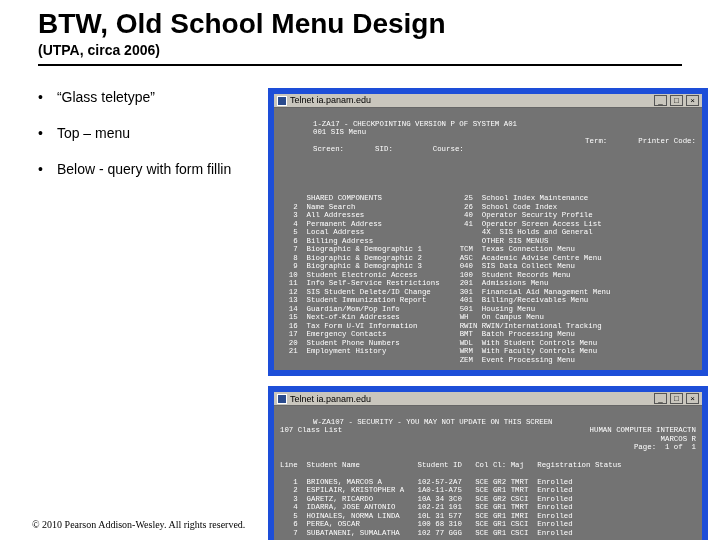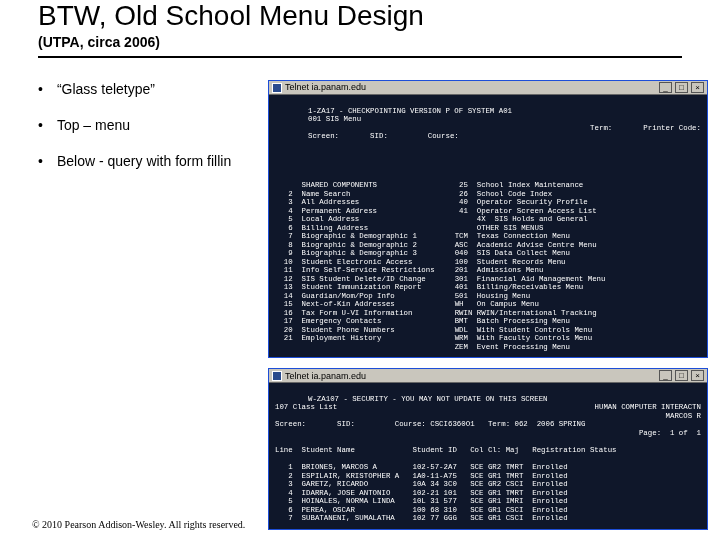--- a/index.html
+++ b/index.html
@@ -1,33 +1,33 @@
 <!DOCTYPE html>
 <html><head>
 <meta charset="utf-8">
 <style>
   * { margin:0; padding:0; box-sizing:border-box; }
   body {
     width:720px; height:540px;
     font-family: Arial, Helvetica, sans-serif;
     background:#fff; color:#000; position:relative;
   }
-  .title { font-size:28px; font-weight:normal; padding:0 0 2px 38px; }
+  .title { font-size:28px; font-weight:bold; padding:8px 0 2px 38px; }
   .subtitle { font-size:14px; font-weight:bold; padding:0 17px 0 38px; }
   .hr { height:2px; background:#000; margin:6px 38px 0 38px; }
   .content { display:flex; padding:22px 12px 0 38px; }
   .bullets { width:230px; font-size:14px; line-height:1.3; }
   .bullets li { list-style:none; margin-bottom:18px; display:flex; }
   .bullets li::before { content:"•"; margin-right:14px; }
   .screens { flex:1; display:flex; flex-direction:column; gap:10px; }
   .telwin {
-    background:#0f172a; color:#fff;
+    background:#737373; color:#fff;
     font-family: "Courier New", monospace;
     font-size:7.4px; line-height:1.15;
-    border:1px solid #1d4ed8; position:relative;
+    border:6px solid #1d4ed8; position:relative;
   }
   .titlebar {
     background:#c9c6bd; color:#000;
     font-size:9px; padding:1px 3px;
     display:flex; align-items:center; gap:3px;
     font-family: Tahoma, Arial, sans-serif;
     border-bottom:1px solid #666;
   }
   .titlebar .icon { width:10px; height:10px; background:#2a4b8d; display:inline-block; border:1px solid #fff; }
   .titlebar .spacer { flex:1; }
@@ -124,21 +124,20 @@
         <span>Telnet ia.panam.edu</span>
         <span class="spacer"></span>
         <span class="winbtn">_</span>
         <span class="winbtn">□</span>
         <span class="winbtn">×</span>
       </div>
       <div class="termbody">
 <span class="hdr">W-ZA107 - SECURITY - YOU MAY NOT UPDATE ON THIS SCREEN</span>
 <span>107 Class List</span><span style="float:right">HUMAN COMPUTER INTERACTN</span>
 <span style="float:right;clear:right">MARCOS R</span>
-<span>Screen:       SID:         Course: CSCI6360O1   Term: 062  2006 SPRING</span>
 <span style="float:right">Page:  1 of  1</span>
 
 <span>Line  Student Name             Student ID   Col Cl: Maj   Registration Status</span>
 
 <span>   1  BRIONES, MARCOS A        102-57-2A7   SCE GR2 TMRT  Enrolled
    2  ESPILAIR, KRISTOPHER A   1A0-11-A75   SCE GR1 TMRT  Enrolled
    3  GARETZ, RICARDO          10A 34 3C0   SCE GR2 CSCI  Enrolled
    4  IDARRA, JOSE ANTONIO     102-21 101   SCE GR1 TMRT  Enrolled
    5  HOINALES, NORMA LINDA    10L 31 577   SCE GR1 IMRI  Enrolled
    6  PEREA, OSCAR             100 68 310   SCE GR1 CSCI  Enrolled

